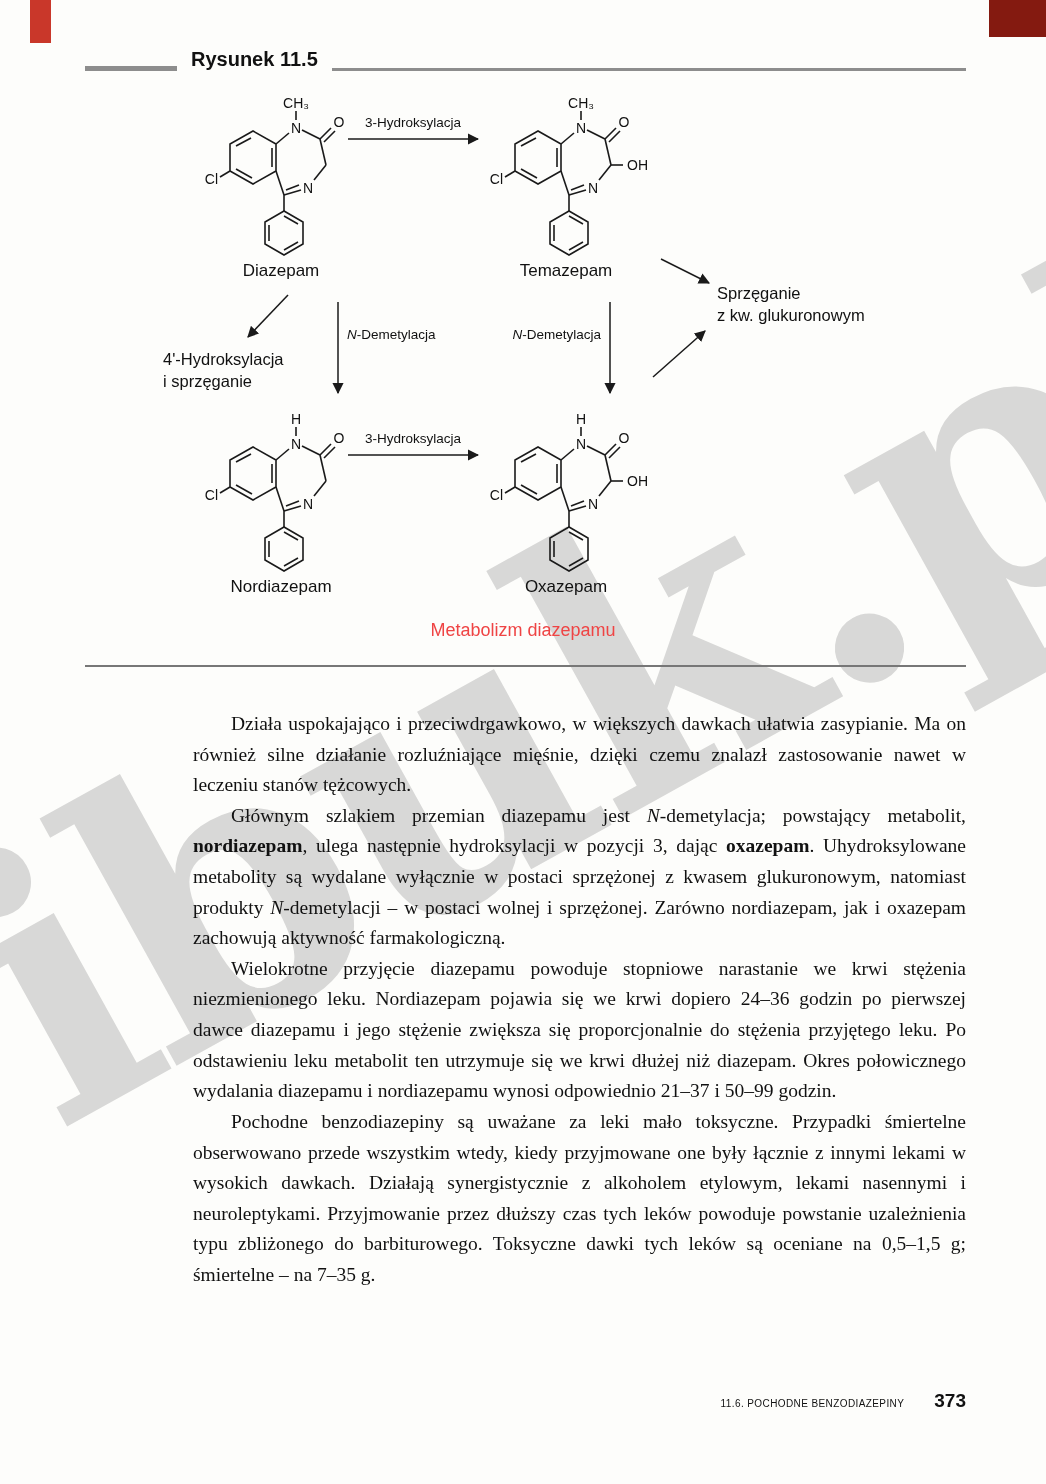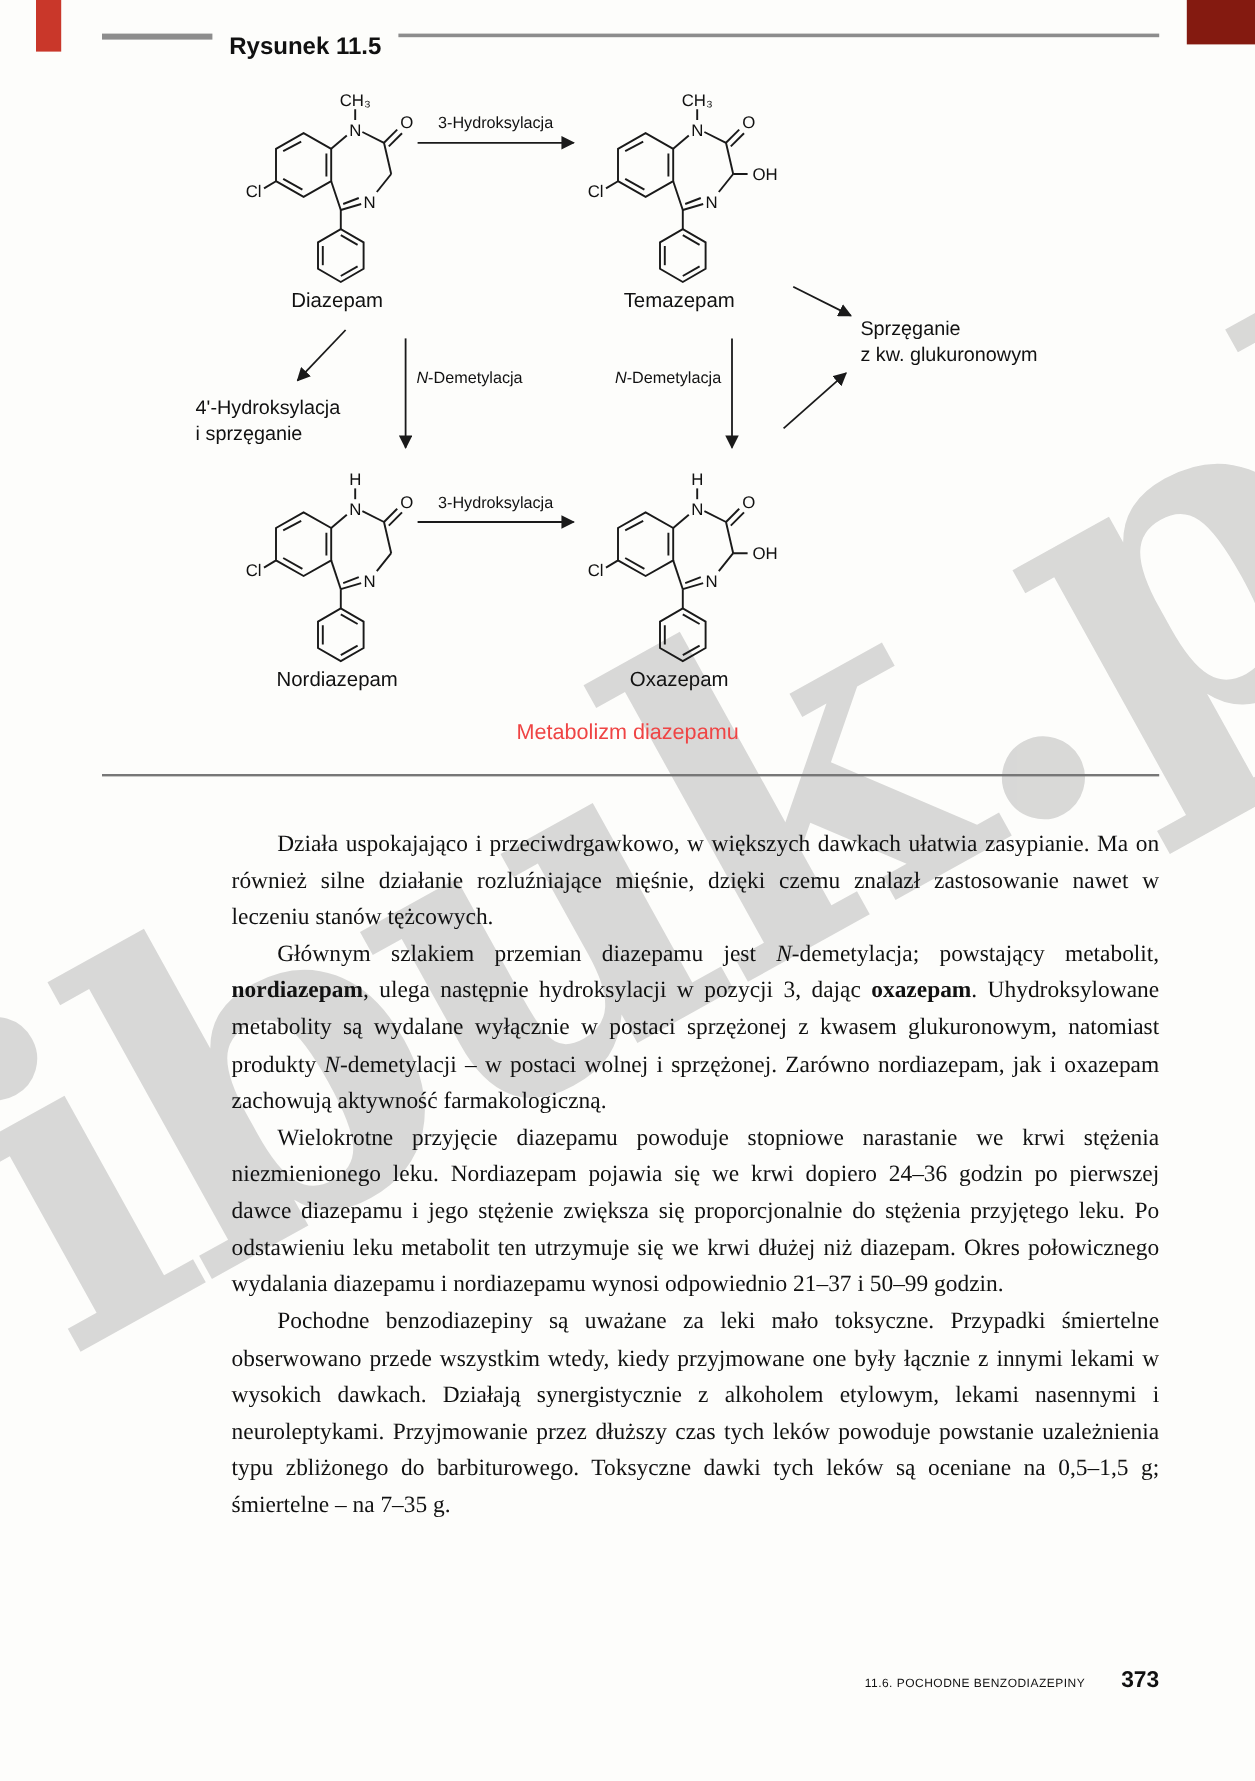--- a/index.html
+++ b/index.html
@@ -18,21 +18,21 @@
     text-align:center;
     font-family:"DejaVu Serif", serif; font-weight:bold;
     font-size:372px; letter-spacing:-12px;
     color:#9d9d9d; opacity:.38;
     transform:rotate(-29deg);
     z-index:1; pointer-events:none; user-select:none;
   }
 
   .content { position:relative; z-index:2; }
 
-  .figure-header { display:flex; align-items:flex-start; padding:28px 80px 0 85px; }
+  .figure-header { display:flex; align-items:flex-end; padding:28px 80px 0 85px;margin-top:20px; }
   .rule-left  { width:92px; height:5px; background:#8d8d8d; }
   .rule-right { flex:1; height:3px; background:#8d8d8d; }
   .figure-label {
     font-family:"Liberation Sans", sans-serif;
     font-weight:bold; font-size:20px; margin:0 14px; white-space:nowrap;
   }
 
   svg.diagram { display:block; margin:6px auto 0; }
   svg .bond path { fill:none; stroke:#1a1a1a; stroke-width:1.6; }
   svg line.arrow { stroke:#1a1a1a; stroke-width:1.5; }

